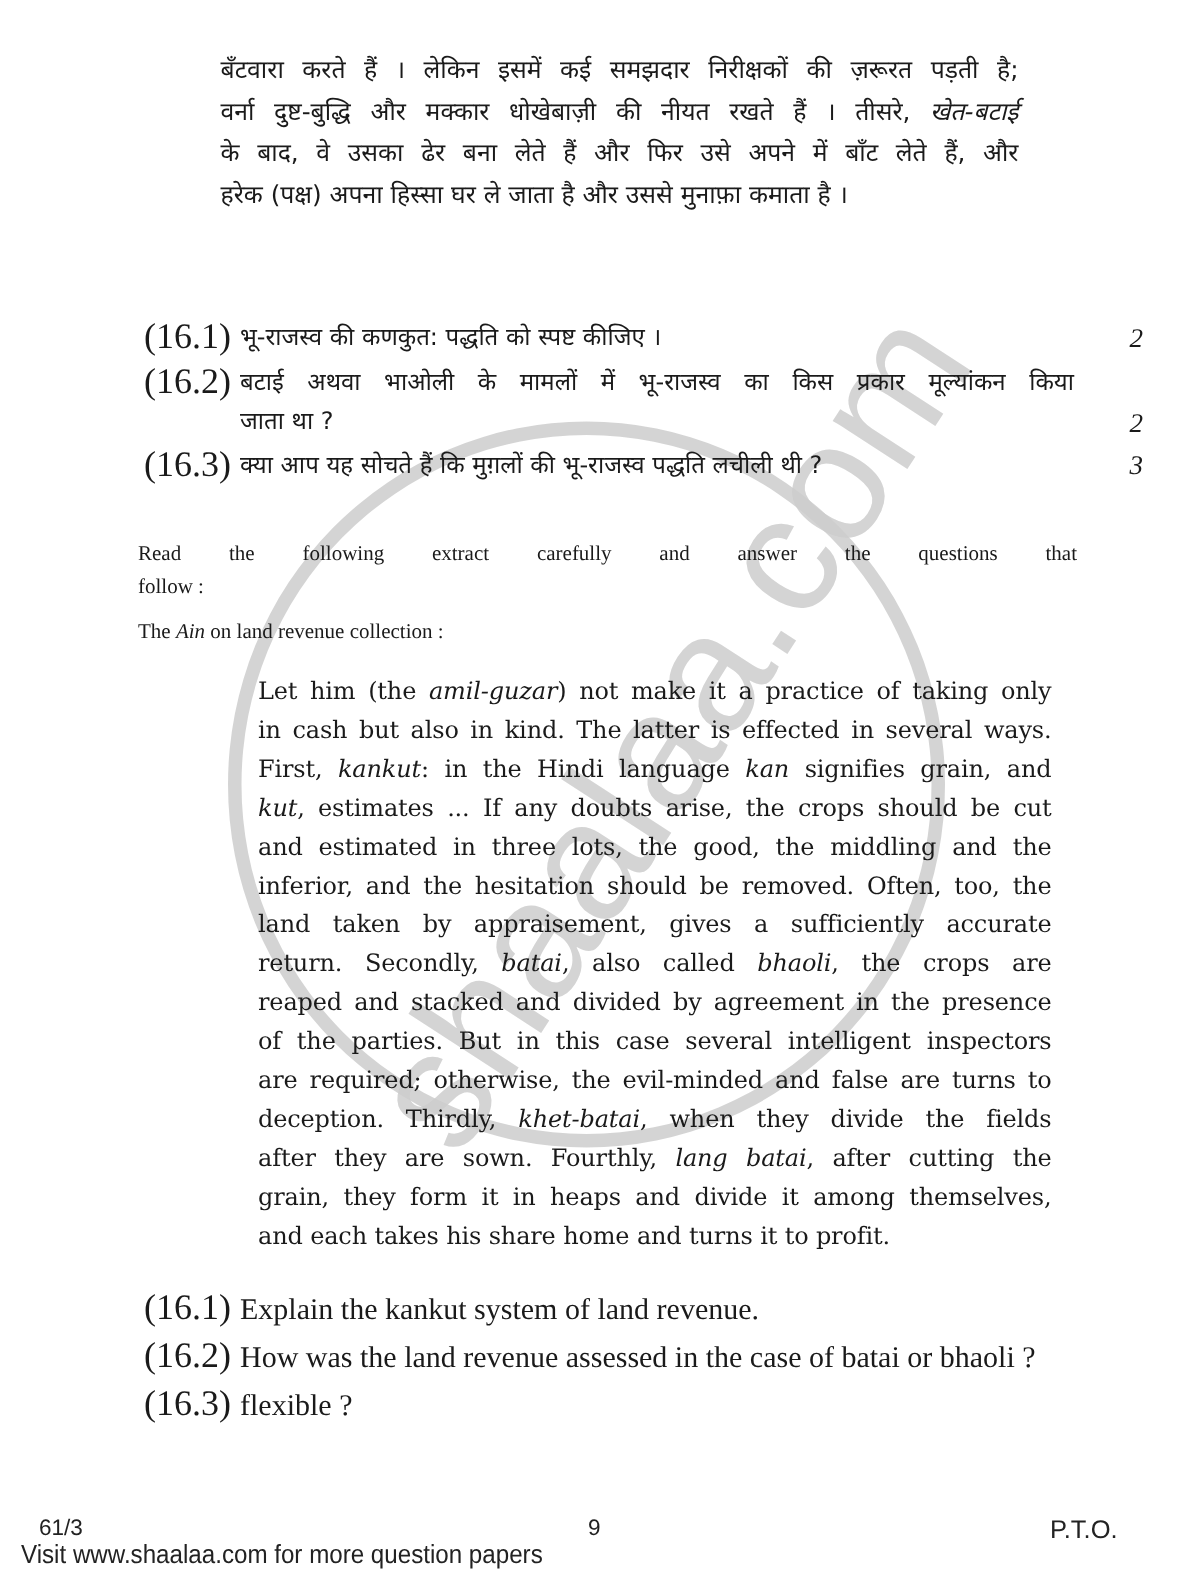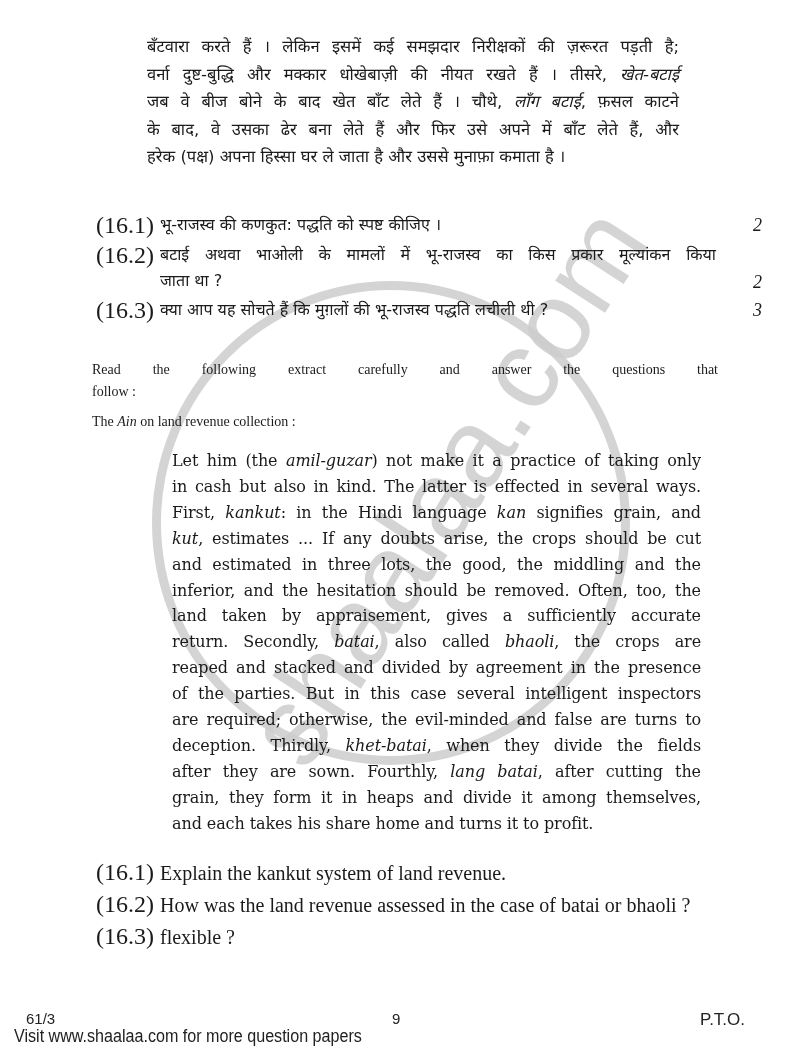--- a/index.html
+++ b/index.html
@@ -156,21 +156,20 @@
 <div class="page">
 
   <div class="wm-ring"></div>
   <div class="wm-text">shaalaa.com</div>
 
   <div class="content">
 
     <div class="hi-para">
       <span class="line"><span>बँटवारा करते हैं । लेकिन इसमें कई समझदार निरीक्षकों की ज़रूरत पड़ती है;</span></span>
       <span class="line"><span>वर्ना दुष्ट-बुद्धि और मक्कार धोखेबाज़ी की नीयत रखते हैं । तीसरे, </span><em>खेत-बटाई</em></span>
-      <span class="line"><span>जब वे बीज बोने के बाद खेत बाँट लेते हैं । चौथे, </span><em>लाँग बटाई</em><span>, फ़सल काटने</span></span>
       <span class="line"><span>के बाद, वे उसका ढेर बना लेते हैं और फिर उसे अपने में बाँट लेते हैं, और</span></span>
       <span class="line last"><span>हरेक (पक्ष) अपना हिस्सा घर ले जाता है और उससे मुनाफ़ा कमाता है ।</span></span>
     </div>
 
     <div class="qrow" style="top:212px;">
       <span class="qnum">(16.1)</span>
       <span class="qtext hi">भू-राजस्व की कणकुत: पद्धति को स्पष्ट कीजिए ।</span>
       <span class="marks" style="top:0;">2</span>
     </div>
     <div class="qrow" style="top:242px;">

